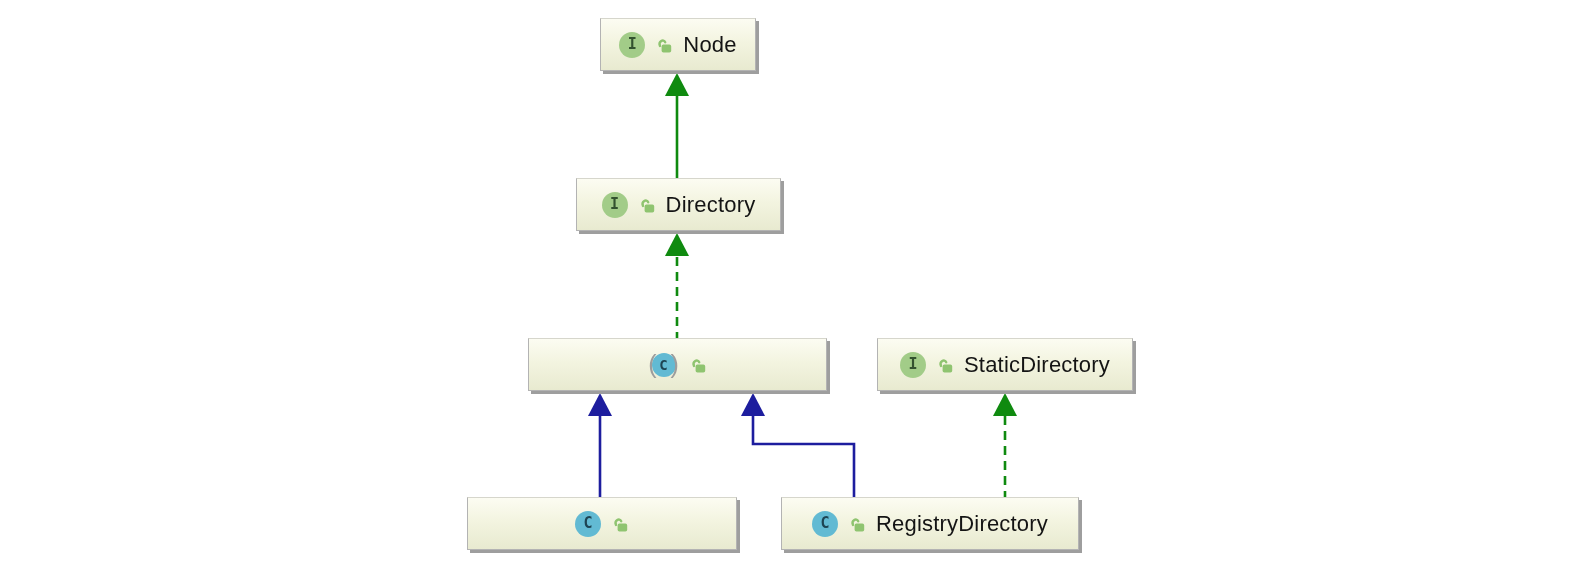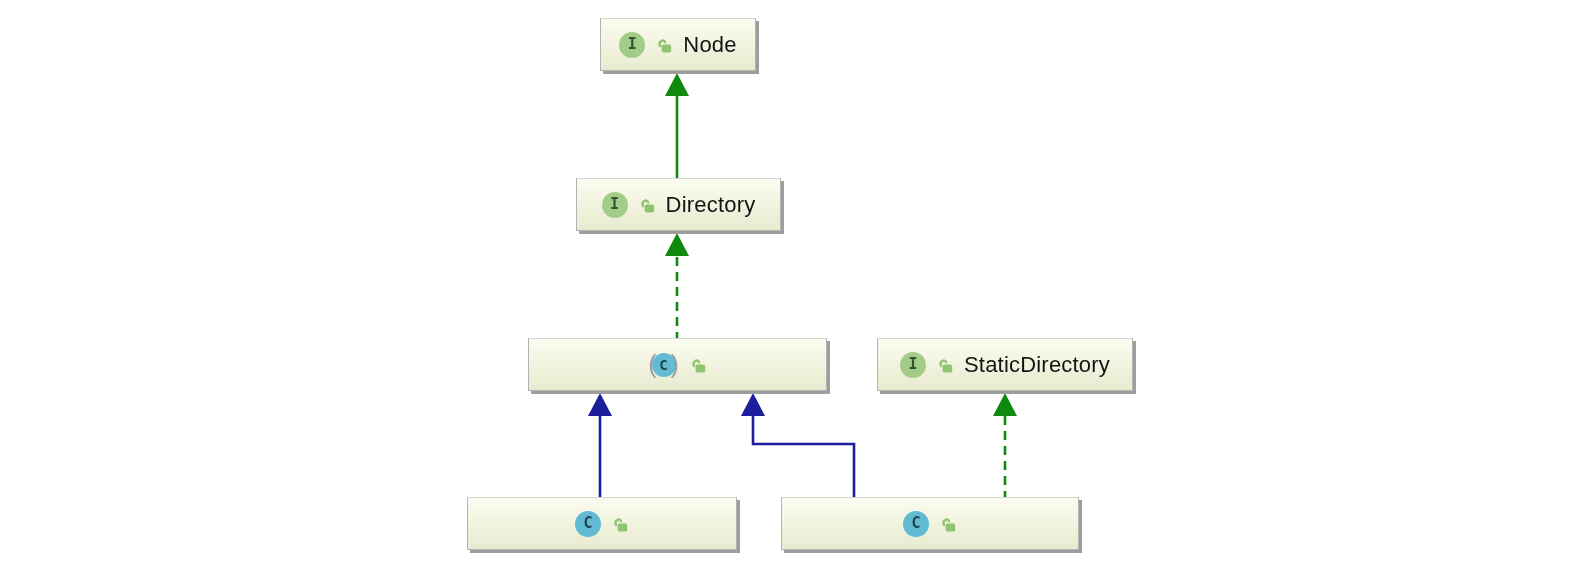--- a/index.html
+++ b/index.html
@@ -167,15 +167,16 @@
   </div>
 
   <div class="uml-node" style="left:781px; top:497px; width:298px;">
     <span class="badge cls">
       <span>C</span>
     </span>
     <svg class="lock-icon" width="18" height="18" viewBox="0 0 18 18">
       <path d="M5,10 C3,5.5 8.5,2.6 10.2,6.2" stroke="#8fc470" stroke-width="2.4" fill="none" stroke-linecap="round"></path>
       <rect x="6.6" y="8.6" width="9.6" height="8" rx="1.8" fill="#8fc470"></rect>
     </svg>
+    <span class="uml-label">RegistryDirectory</span>
   </div>
 
 </div>
 
 </body></html>

